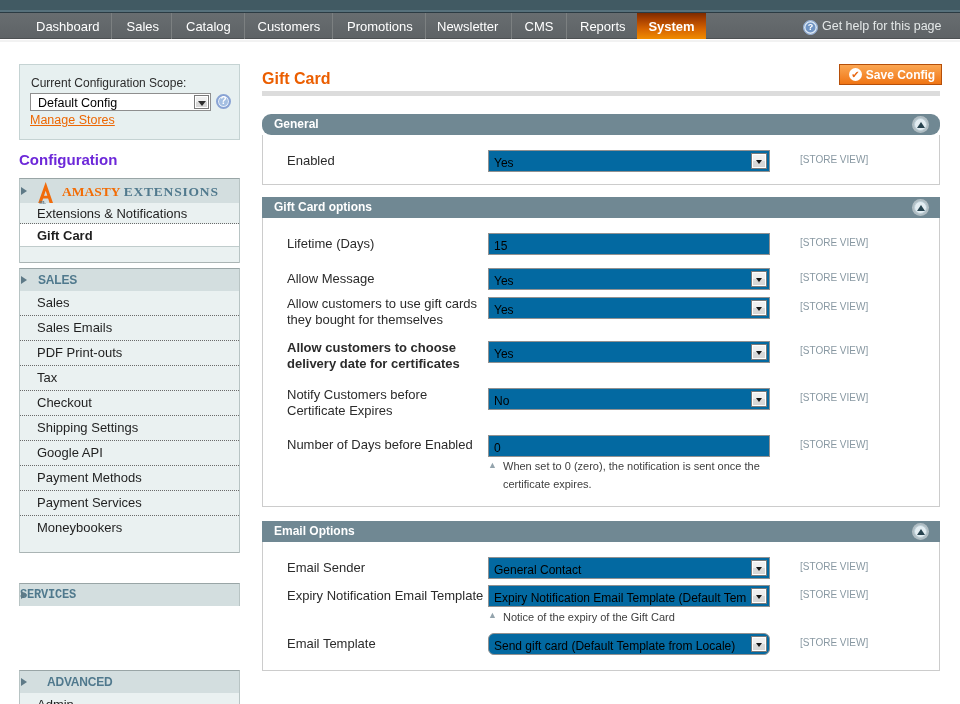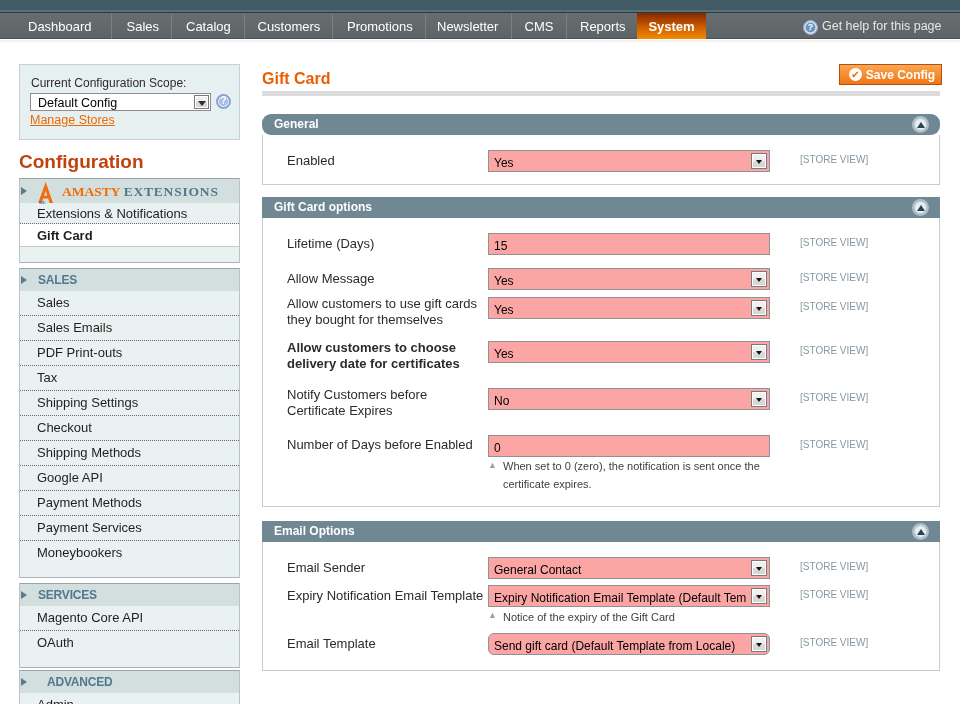--- a/index.html
+++ b/index.html
@@ -7,21 +7,21 @@
 body { position:relative; font-family:"Liberation Sans",sans-serif; background:#fff; overflow:hidden; }
 .abs { position:absolute; }
 .navtxt { position:absolute; top:13px; height:26px; line-height:27px; font-size:13px; color:#fff; white-space:nowrap; }
 .navsep { position:absolute; top:13px; height:26px; width:1px; background:#7c8081; }
 .lbl { position:absolute; font-size:13px; color:#2b2b2b; line-height:16px; white-space:nowrap; }
 .sv { position:absolute; left:800px; font-size:10px; color:#8898a2; line-height:15px; white-space:nowrap; }
 .fh { position:absolute; left:262px; width:678px; height:21px; background:#708893; color:#fff; font-size:12px; font-weight:bold; line-height:21px; padding-left:12px; }
 .fcol { position:absolute; right:13px; top:4px; width:13px; height:13px; border-radius:50%; background:#e3edf2; border:1px solid #bdd0d8; box-shadow:0 0 0 2px rgba(255,255,255,0.45); }
 .fcol:after { content:""; position:absolute; left:1.5px; top:2.5px; width:0; height:0; border-left:4px solid transparent; border-right:4px solid transparent; border-bottom:6px solid #27434f; }
 .fb { position:absolute; left:262px; width:678px; background:#fff; border:1px solid #ccc; border-top:none; }
-.sel, .inp { position:absolute; left:488px; width:282px; height:22px; background:#fca5a5; border:1px solid #919191; }
+.sel, .inp { position:absolute; left:488px; width:282px; height:22px; background:#0369a1; border:1px solid #919191; }
 .sel .t, .inp .t { position:absolute; left:5px; top:4.5px; right:16px; font-size:12px; color:#000; white-space:nowrap; overflow:hidden; }
 .inp .t { right:3px; }
 .sel .b { position:absolute; right:2px; top:2px; width:16px; height:16px; background:linear-gradient(180deg,#f1f1f1 0%,#eee 48%,#d9d9d9 52%,#d6d6d6 100%); border:1px solid #7a7a7a; box-shadow:inset 0 0 0 1px #fff; }
 .sel .b:after { content:""; position:absolute; left:3.5px; top:6px; width:0; height:0; border-left:3.5px solid transparent; border-right:3.5px solid transparent; border-top:4.5px solid #151515; }
 .note { position:absolute; font-size:11px; color:#404040; line-height:18px; }
 .ntri { position:absolute; font-size:9px; color:#94a4ad; }
 .secbox { position:absolute; left:19px; width:221px; }
 .sech { background:#d3dedf; border-top:1px solid #99a5a6; border-left:1px solid #b8c4c4; border-right:1px solid #b8c4c4; color:#50798d; font-weight:bold; font-size:12px; letter-spacing:-0.2px; position:relative; }
 .sarr { position:absolute; left:1px; top:50%; margin-top:-4px; width:0; height:0; border-top:4px solid transparent; border-bottom:4px solid transparent; border-left:6px solid #5e7a87; }
 .sitems { background:#eaf1f1; border-left:1px solid #b8c4c4; border-right:1px solid #b8c4c4; }
@@ -30,21 +30,21 @@
 </style>
 </head>
 <body>
 
 <div class="abs" style="left:0;top:0;width:960px;height:10px;background:#415a63"></div>
 <div class="abs" style="left:0;top:10px;width:960px;height:2px;background:#57717c"></div>
 <div class="abs" style="left:0;top:12px;width:960px;height:1px;background:#2b3b43"></div>
 <div class="abs" style="left:0;top:13px;width:960px;height:26px;background:linear-gradient(#686d70,#5e6366);border-bottom:1px solid #4d5153"></div>
 <div class="abs" style="left:0;top:40px;width:960px;height:2px;background:#f2f2f2"></div>
 
-<div class="navtxt" style="left:28px">Dashboard</div>
+<div class="navtxt" style="left:36px">Dashboard</div>
 <div class="navtxt" style="left:126.5px">Sales</div>
 <div class="navtxt" style="left:186px">Catalog</div>
 <div class="navtxt" style="left:257.5px">Customers</div>
 <div class="navtxt" style="left:347px">Promotions</div>
 <div class="navtxt" style="left:437px">Newsletter</div>
 <div class="navtxt" style="left:524.5px">CMS</div>
 <div class="navtxt" style="left:580px">Reports</div>
 <div class="navsep" style="left:110.5px"></div>
 <div class="navsep" style="left:171px"></div>
 <div class="navsep" style="left:243.5px"></div>
@@ -65,21 +65,21 @@
 <div class="abs" style="left:30px;top:93px;width:181px;height:18px;background:#fff;border:1px solid #8e8e8e;">
   <div style="position:absolute;left:7px;top:2px;font-size:12.5px;color:#000;text-align:right;">Default Config</div>
   <div style="position:absolute;right:1px;top:1px;width:15px;height:14px;background:linear-gradient(180deg,#f1f1f1 0%,#eee 48%,#d9d9d9 52%,#d6d6d6 100%);border:1px solid #7a7a7a;box-shadow:inset 0 0 0 1px #fff;">
     <div style="position:absolute;left:3px;top:5px;width:0;height:0;border-left:4px solid transparent;border-right:4px solid transparent;border-top:5px solid #2e2e2e;"></div>
   </div>
 </div>
 <div class="abs" style="left:216px;top:94px;width:15px;height:15px;border-radius:50%;background:#a4bfe2;border:2px solid #89a3d4;box-shadow:inset 0 0 0 1px #e8f0fa;"></div>
 <div class="abs" style="left:216px;top:94px;width:15px;height:15px;line-height:14px;text-align:center;font-size:10px;font-weight:bold;color:#fff;">?</div>
 <div class="abs" style="left:30px;top:113px;font-size:12.5px;color:#ed6703;text-decoration:underline;">Manage Stores</div>
 
-<div class="abs" style="left:19px;top:151px;font-size:19px;font-weight:bold;color:#c2410c;text-align:center;">Configuration</div>
+<div class="abs" style="left:19px;top:151px;font-size:15px;font-weight:bold;color:#6d28d9;text-align:center;">Configuration</div>
 
 <div class="secbox" style="top:178px;">
   <div class="sech" style="height:25px;line-height:25px;padding-left:42px;">
     <span class="sarr"></span>
     <svg style="position:absolute;left:17px;top:3px;" width="17" height="22" viewBox="0 0 17 22">
         <path d="M8.7 0 L16 21 L12.6 21 L8.7 8.8 L4.6 21 L1.2 21 Z" fill="#f16c0c"></path>
         <path d="M5.6 13.8 L11.6 13.8 L12.5 16.6 L4.7 16.6 Z" fill="#f16c0c"></path>
         <text x="2.2" y="21.5" style="font:bold 6px 'Liberation Sans'" fill="#5b7684">m.</text>
       </svg>
     <span style="font-family:'Liberation Serif',serif;font-size:13.5px;letter-spacing:0;color:#f26c05;">AMASTY</span> <span style="font-family:'Liberation Serif',serif;font-size:13.5px;letter-spacing:0.8px;">EXTENSIONS</span>
@@ -91,38 +91,32 @@
   </div>
 </div>
 
 <div class="secbox" style="top:268px;">
   <div class="sech" style="height:23px;line-height:23px;padding-left:18px;"><span class="sarr"></span>SALES</div>
   <div class="sitems">
     <div class="sitem">Sales</div>
     <div class="sitem">Sales Emails</div>
     <div class="sitem">PDF Print-outs</div>
     <div class="sitem">Tax</div>
+    <div class="sitem">Checkout</div>
     <div class="sitem">Shipping Settings</div>
-    <div class="sitem">Checkout</div>
-    <div class="sitem">Shipping Methods</div>
     <div class="sitem">Google API</div>
     <div class="sitem">Payment Methods</div>
     <div class="sitem">Payment Services</div>
     <div class="sitem" style="border-bottom:none;">Moneybookers</div>
     <div style="height:12px;border-bottom:1px solid #aab4b4;"></div>
   </div>
 </div>
 
 <div class="secbox" style="top:583px;">
-  <div class="sech" style="height:23px;line-height:23px;padding-left:18px;"><span class="sarr"></span>SERVICES</div>
-  <div class="sitems">
-    <div class="sitem">Magento Core API</div>
-    <div class="sitem" style="border-bottom:none;">OAuth</div>
-    <div style="height:12px;border-bottom:1px solid #aab4b4;"></div>
-  </div>
+  <div class="sech" style="height:23px;line-height:23px;font-family:Liberation Mono, monospace;"><span class="sarr"></span>SERVICES</div>
 </div>
 
 <div class="secbox" style="top:670px;">
   <div class="sech" style="height:23px;line-height:23px;padding-left:27px;"><span class="sarr"></span>ADVANCED</div>
   <div class="sitems">
     <div class="sitem" style="border-bottom:none;">Admin</div>
   </div>
 </div>
 
 <div class="abs" style="left:262px;top:70px;font-size:16px;font-weight:bold;color:#eb5e00;">Gift Card</div>

